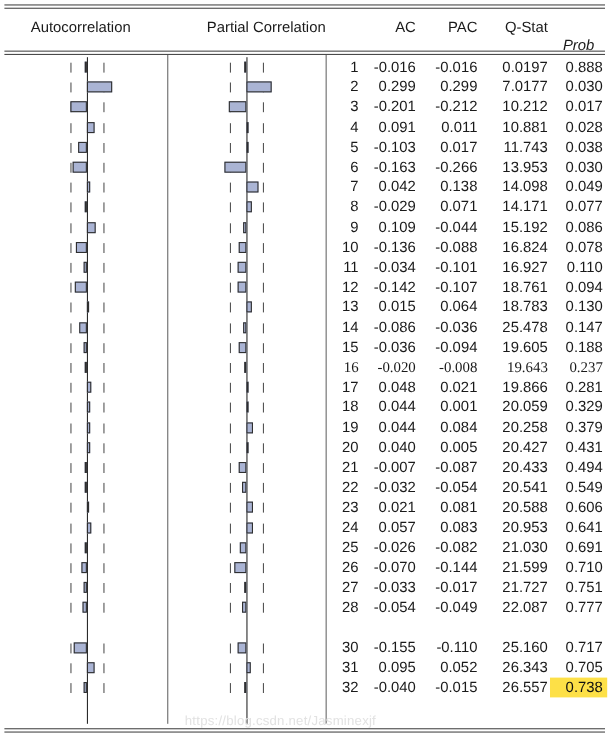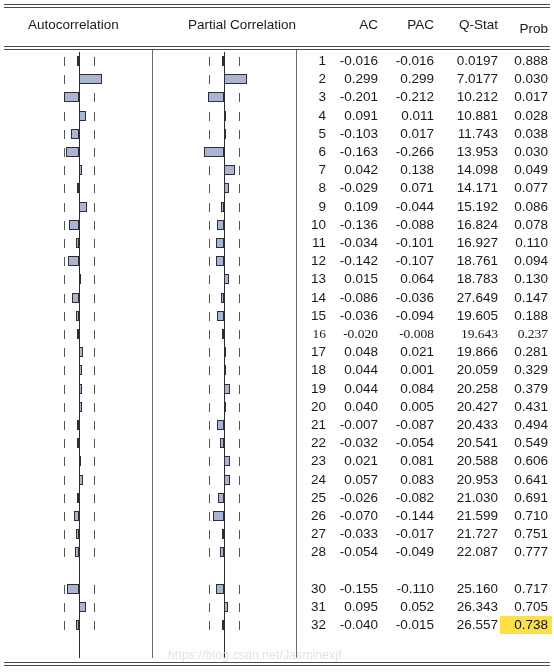--- a/index.html
+++ b/index.html
@@ -56,21 +56,21 @@
     font-size: 13.5px;
     color: #1a1a1a;
     white-space: nowrap;
     line-height: 18px;
   }
   #hdr-ac-plot   { left: 28px;  top: 2px; }
   #hdr-pac-plot  { left: 188px; top: 2px; }
   #hdr-ac        { left: 330px; top: 2px; width: 48px; text-align: right; }
   #hdr-pac       { left: 386px; top: 2px; width: 48px; text-align: right; }
   #hdr-q         { left: 436px; top: 2px; width: 62px; text-align: right; }
-  #hdr-prob      { left: 504px; top: 6px; width: 44px; text-align: right; }
+  #hdr-prob      { left: 504px; top: 18px; width: 44px; text-align: center; font-style: italic; }
 
   
   .vsep {
     position: absolute;
     top: 50px;
     bottom: 14px;
     width: 0;
     border-left: 1px solid #6a6a6a;
   }
   #vsep-1 { left: 152px; }
@@ -347,21 +347,21 @@
       <div class="row" style="top: 236.6px;">
         <div class="bound" style="left: 63.6px;"></div>
         <div class="bound" style="left: 94.4px;"></div>
         <div class="bar" style="left: 72.378px; width: 6.622px;"></div>
         <div class="bound" style="left: 208.6px;"></div>
         <div class="bound" style="left: 239.4px;"></div>
         <div class="bar" style="left: 221.228px; width: 2.772px;"></div>
         <div class="cell c-lag">14</div>
         <div class="cell c-ac">-0.086</div>
         <div class="cell c-pac">-0.036</div>
-        <div class="cell c-q">27.649</div>
+        <div class="cell c-q">25.478</div>
         <div class="cell c-prob">0.147</div>
       </div>
       <div class="row" style="top: 254.8px;">
         <div class="bound" style="left: 63.6px;"></div>
         <div class="bound" style="left: 94.4px;"></div>
         <div class="bar" style="left: 76.228px; width: 2.772px;"></div>
         <div class="bound" style="left: 208.6px;"></div>
         <div class="bound" style="left: 239.4px;"></div>
         <div class="bar" style="left: 216.762px; width: 7.238px;"></div>
         <div class="cell c-lag">15</div>

